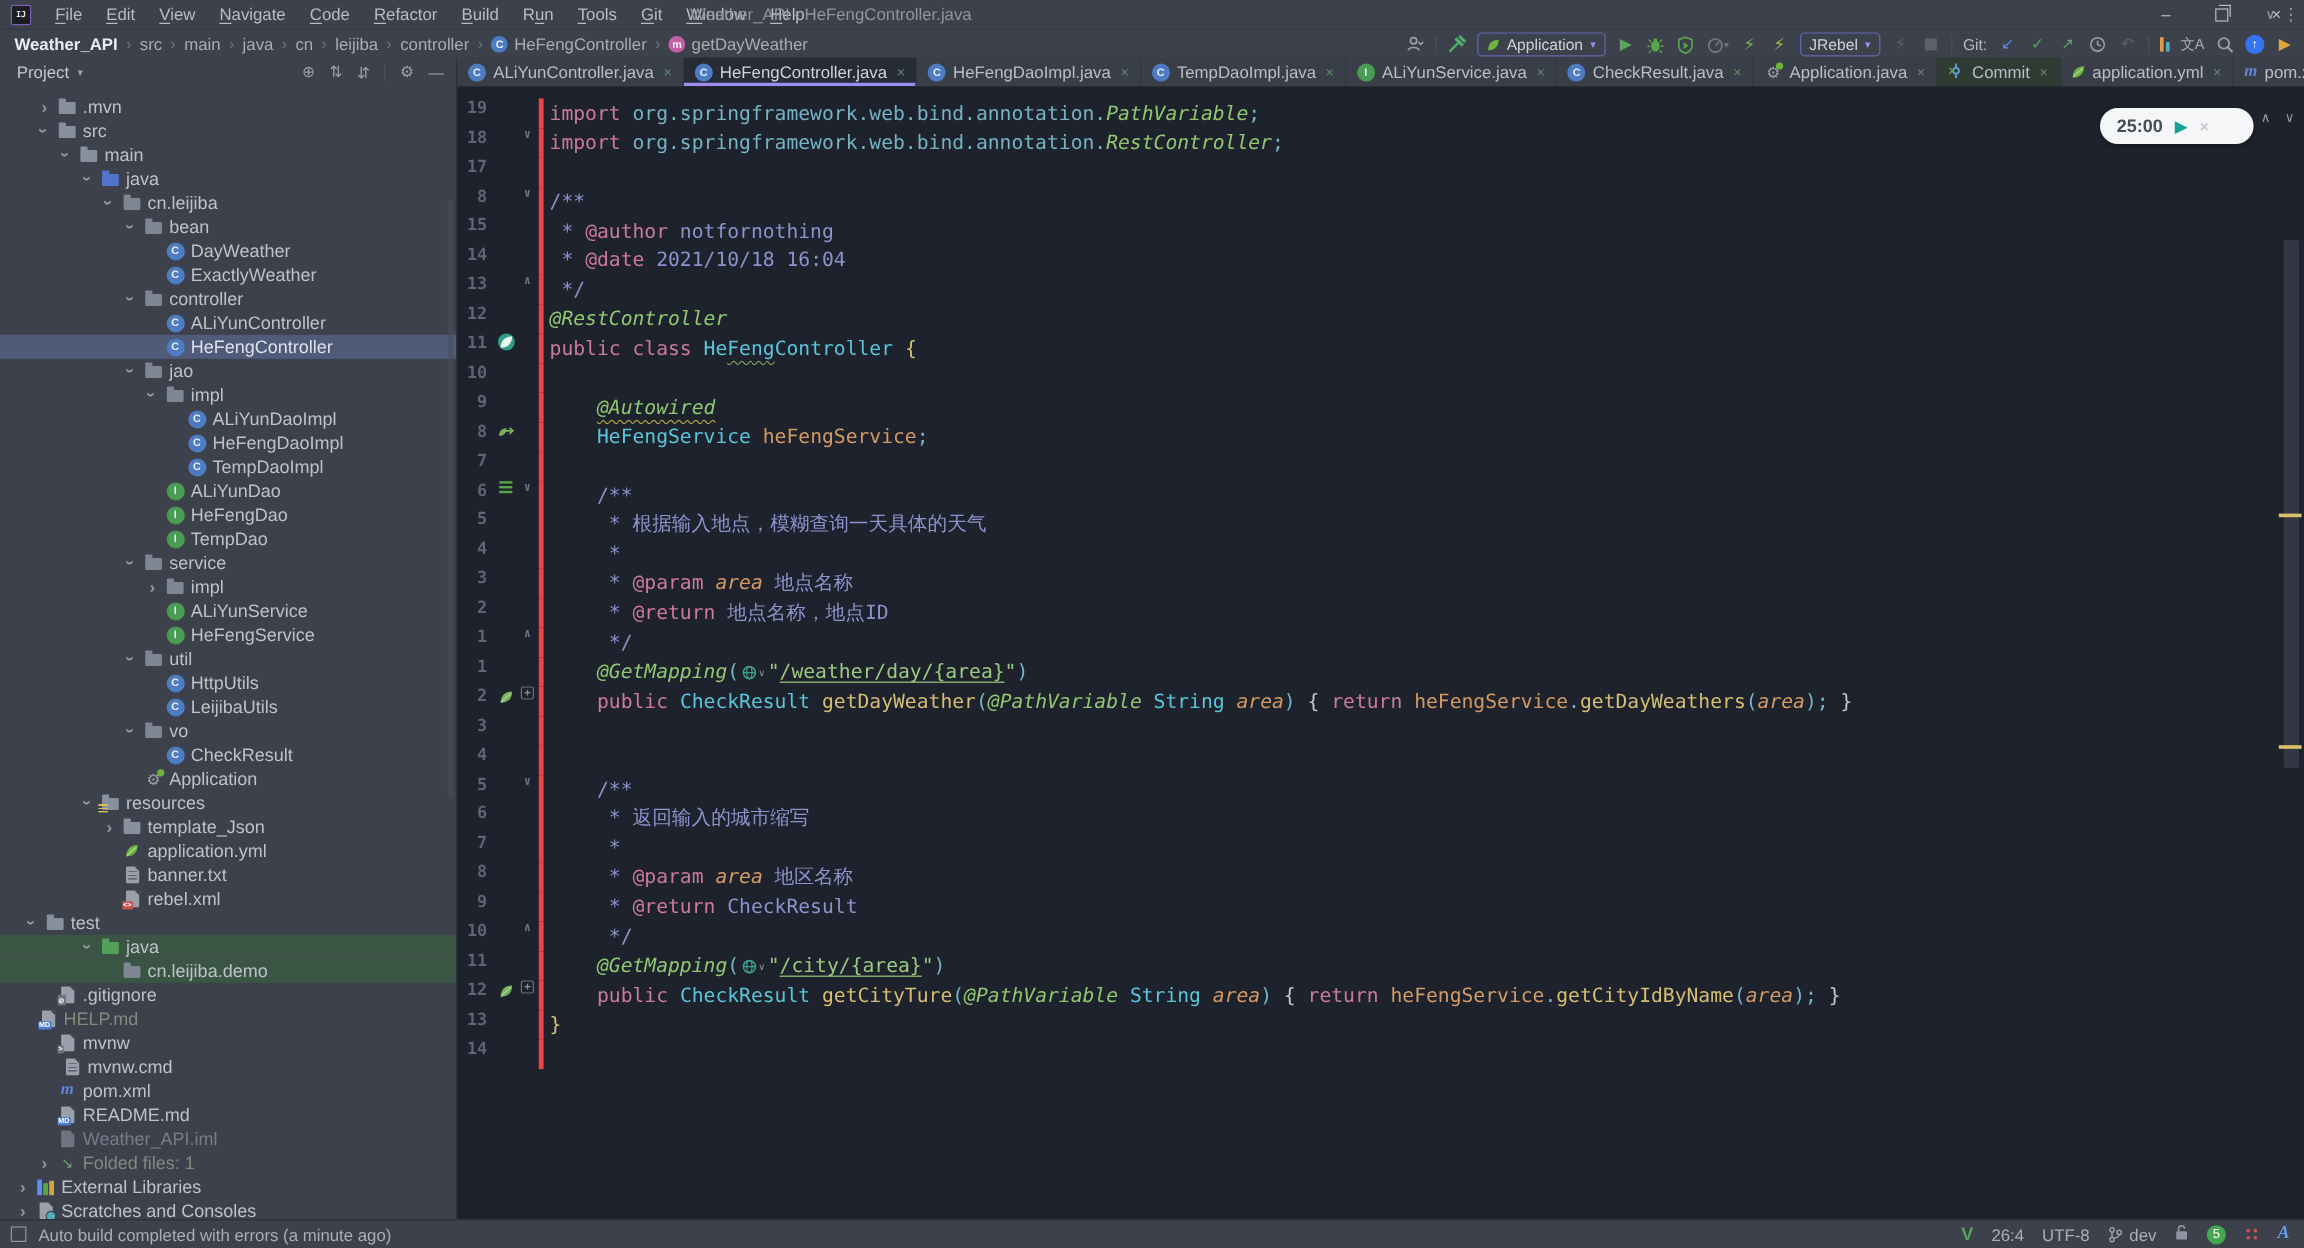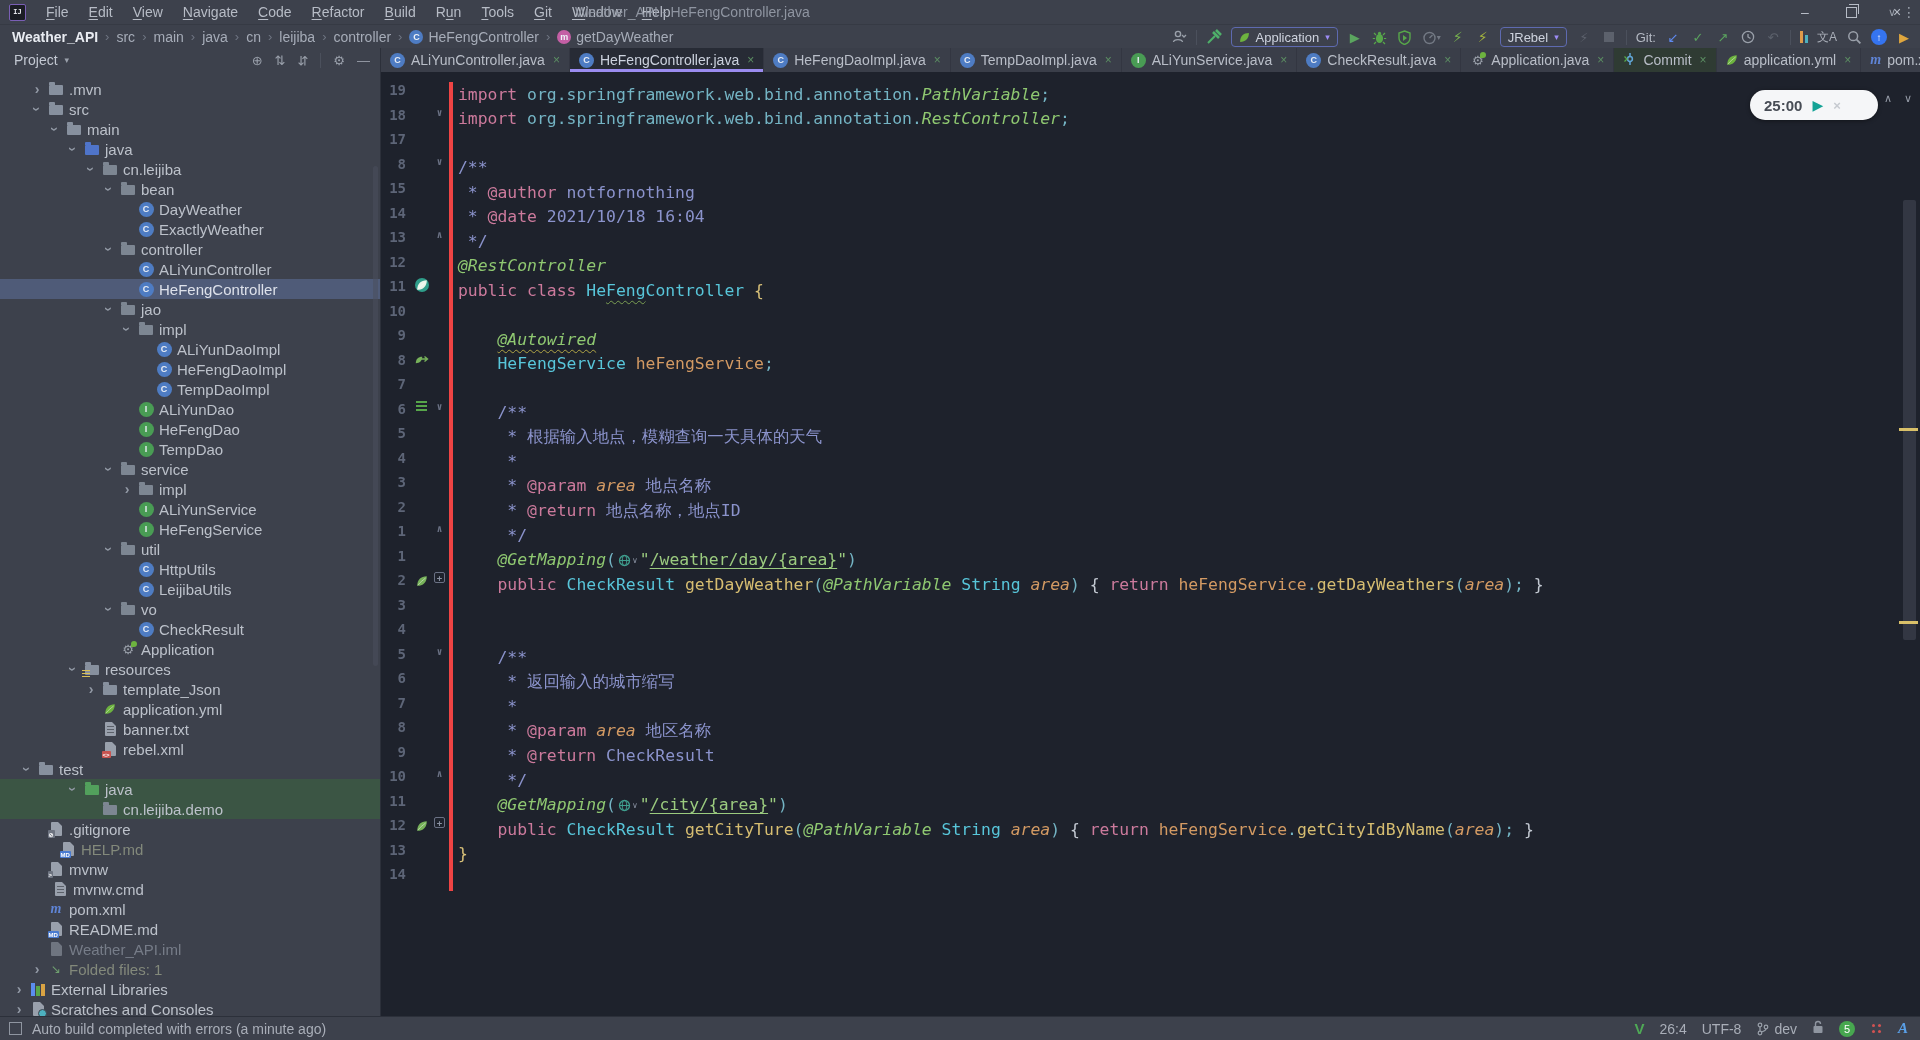--- a/index.html
+++ b/index.html
@@ -563,21 +563,21 @@
         </div>
         <div class="trow" style="padding-left: 28px;">
           <span class="tchev"></span>
           <span class="ticon">
             <span class="ic-doc">
               <span class="badge b-ign">⊘</span>
             </span>
           </span>
           <span class="tlabel">.gitignore</span>
         </div>
-        <div class="trow dim" style="padding-left: 40px;">
+        <div class="trow dim" style="padding-left: 12px;">
           <span class="tchev"></span>
           <span class="ticon">
             <span class="ic-doc">
               <span class="badge b-md">MD</span>
             </span>
           </span>
           <span class="tlabel">HELP.md</span>
         </div>
         <div class="trow" style="padding-left: 28px; text-align: right;">
           <span class="tchev"></span>

